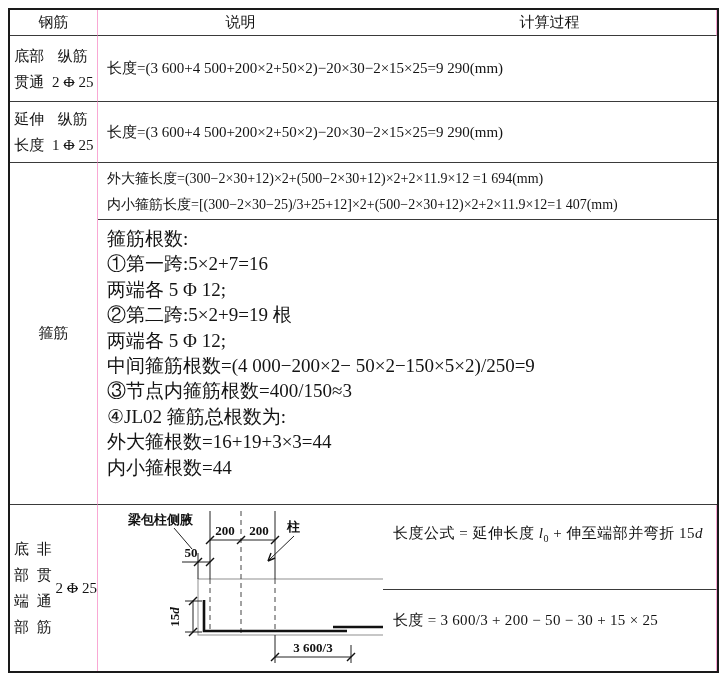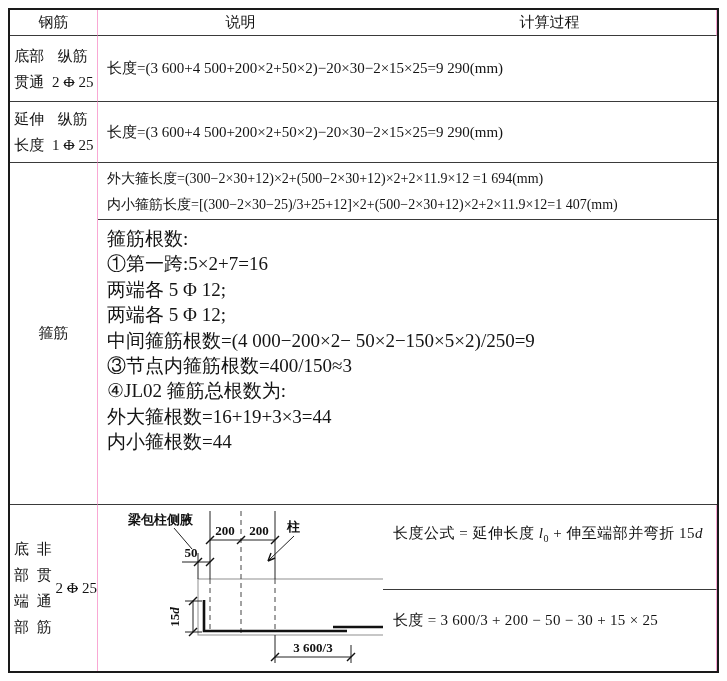--- a/index.html
+++ b/index.html
@@ -74,20 +74,21 @@
       <span>箍筋</span>
     </div>
     <div class="c cs23 blk lengths nbr">
       <div>外大箍长度=(300−2×30+12)×2+(500−2×30+12)×2+2×11.9×12 =1 694(mm)</div>
       <div>内小箍筋长度=[(300−2×30−25)/3+25+12]×2+(500−2×30+12)×2+2×11.9×12=1 407(mm)</div>
     </div>
     <div class="c cs23 blk counts nbr">
       <div>箍筋根数:</div>
       <div>①第一跨:5×2+7=16</div>
       <div>两端各 5 Φ 12;</div>
+      <div>②第二跨:5×2+9=19 根</div>
       <div>两端各 5 Φ 12;</div>
       <div>中间箍筋根数=(4 000−200×2− 50×2−150×5×2)/250=9</div>
       <div>③节点内箍筋根数=400/150≈3</div>
       <div>④JL02 箍筋总根数为:</div>
       <div>外大箍根数=16+19+3×3=44</div>
       <div>内小箍根数=44</div>
     </div>
 
     <div class="c col rs67 nbb">
       <span>底部端部</span>

